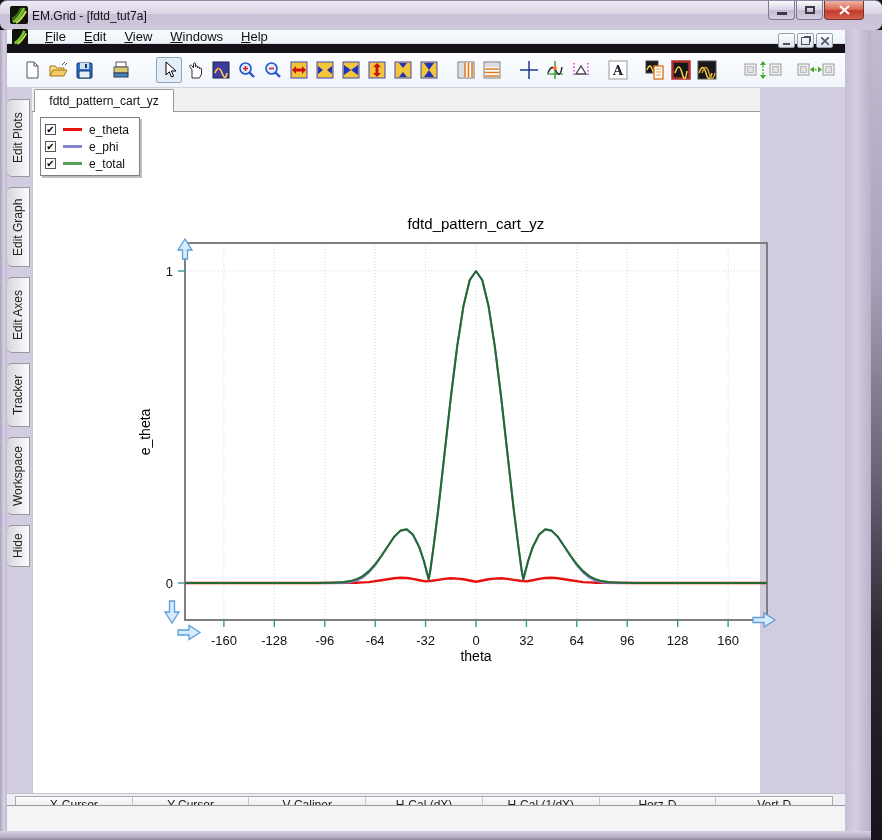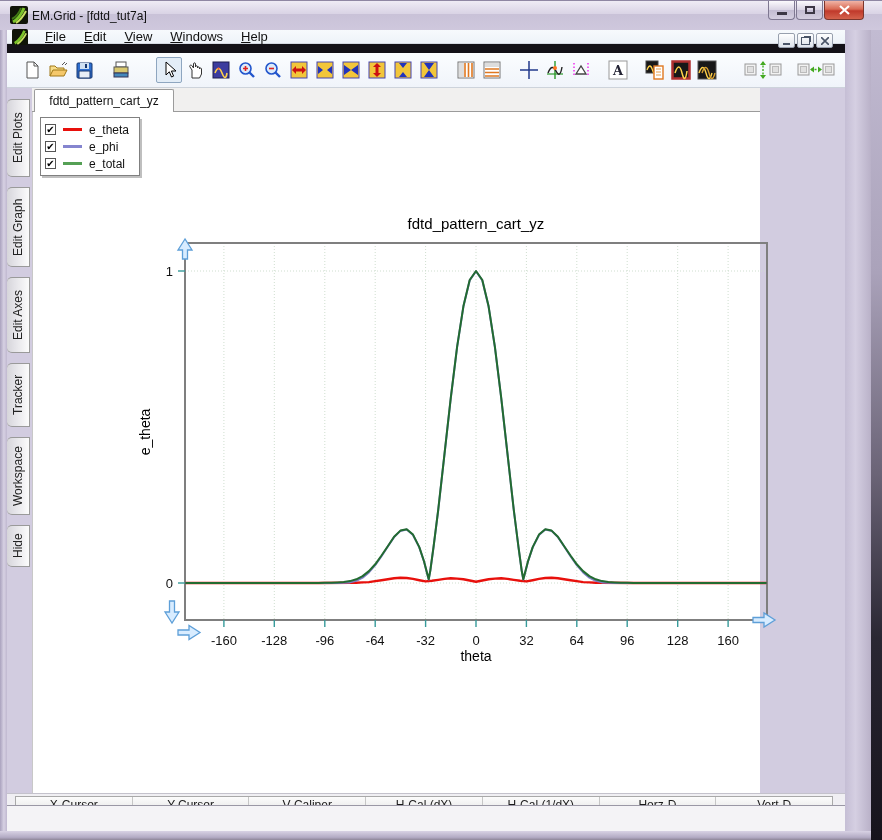--- a/index.html
+++ b/index.html
@@ -2,21 +2,21 @@
 <html><head>
 <meta charset="utf-8">
 <style>
   html,body{margin:0;padding:0;}
   body{width:882px;height:840px;position:relative;overflow:hidden;
        font-family:"Liberation Sans",sans-serif;background:#141218;}
   .win{position:absolute;inset:0;}
   
   .titlebar{position:absolute;left:0;top:0;width:882px;height:30px;
     background:linear-gradient(#efecf5,#d9d3e5 45%,#c9c2d8 46%,#cfc8dd);
-    border-top:1px solid #8f87a3;box-sizing:border-box;}
+    border-top:1px solid #8f87a3;box-sizing:border-box;border-radius:7px;}
   .title-text{position:absolute;left:32px;top:8px;font-size:12px;color:#111;}
   .app-logo{position:absolute;left:10px;top:5px;width:18px;height:18px;}
   .winbtns{position:absolute;right:18px;top:0;display:flex;}
   .wbtn{height:19px;box-sizing:border-box;border:1px solid #7e7791;border-top:none;
     border-radius:0 0 4px 4px;background:linear-gradient(#fbfafd,#d9d4e4 48%,#c3bcd2 52%,#d4cee0);
     display:flex;align-items:center;justify-content:center;margin-left:1px;}
   .wbtn.min,.wbtn.max{width:27px;}
   .wbtn.close{width:40px;background:linear-gradient(#f0b4a6,#d96a54 45%,#c0392b 55%,#d4624c);border-color:#7c352c;}
   .glyph-minbar{width:10px;height:3px;background:#3c3745;margin-top:6px;}
   .glyph-maxbox{width:10px;height:8px;border:2px solid #3c3745;box-sizing:border-box;background:transparent;}

